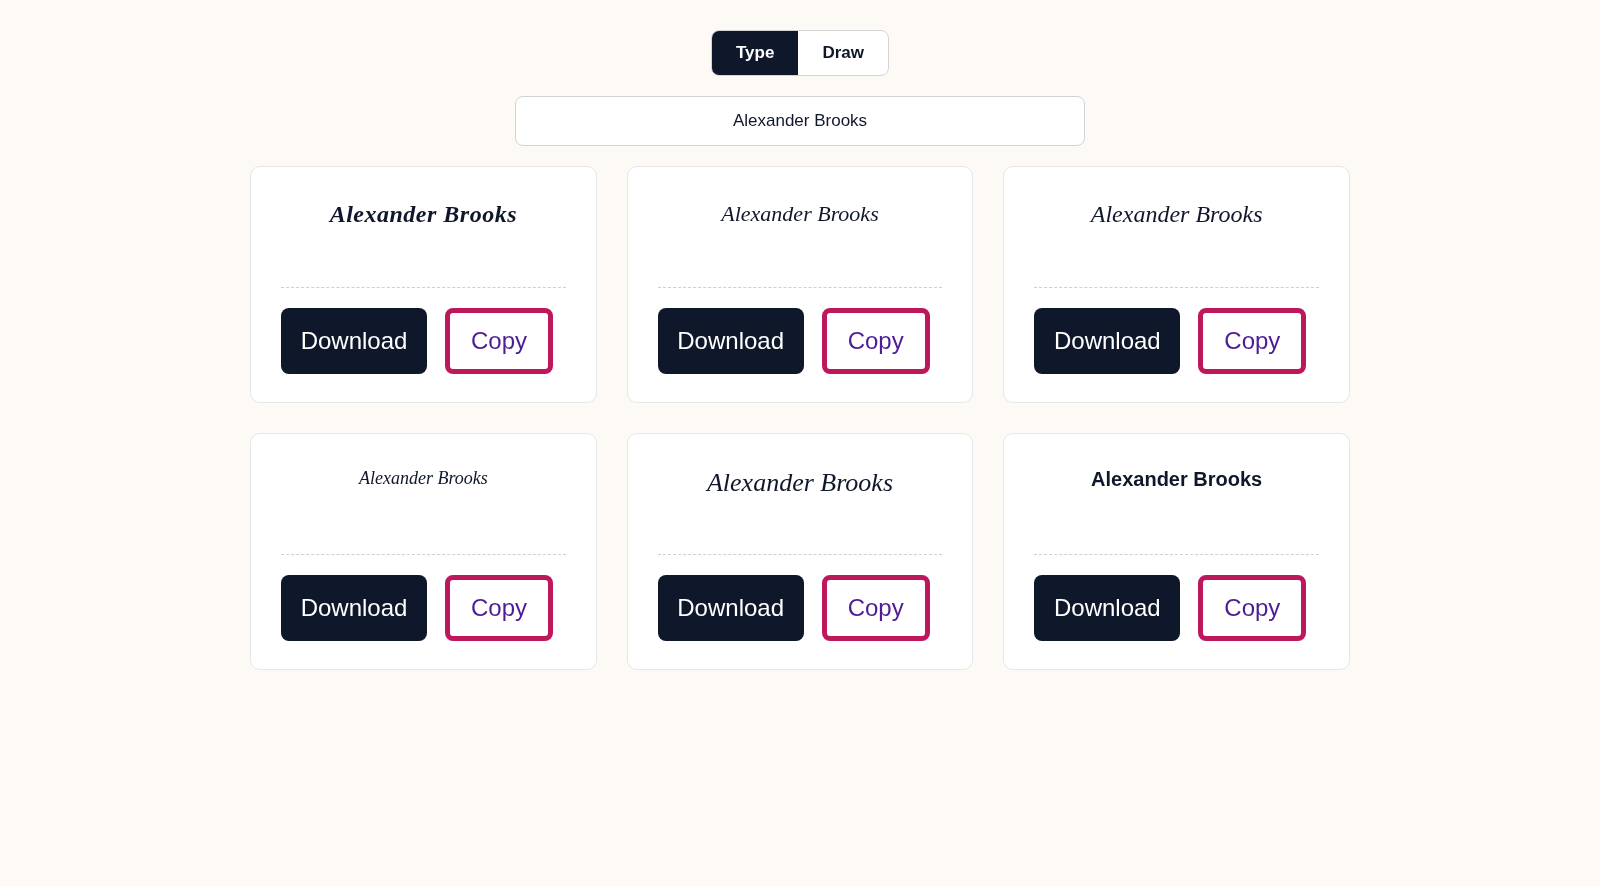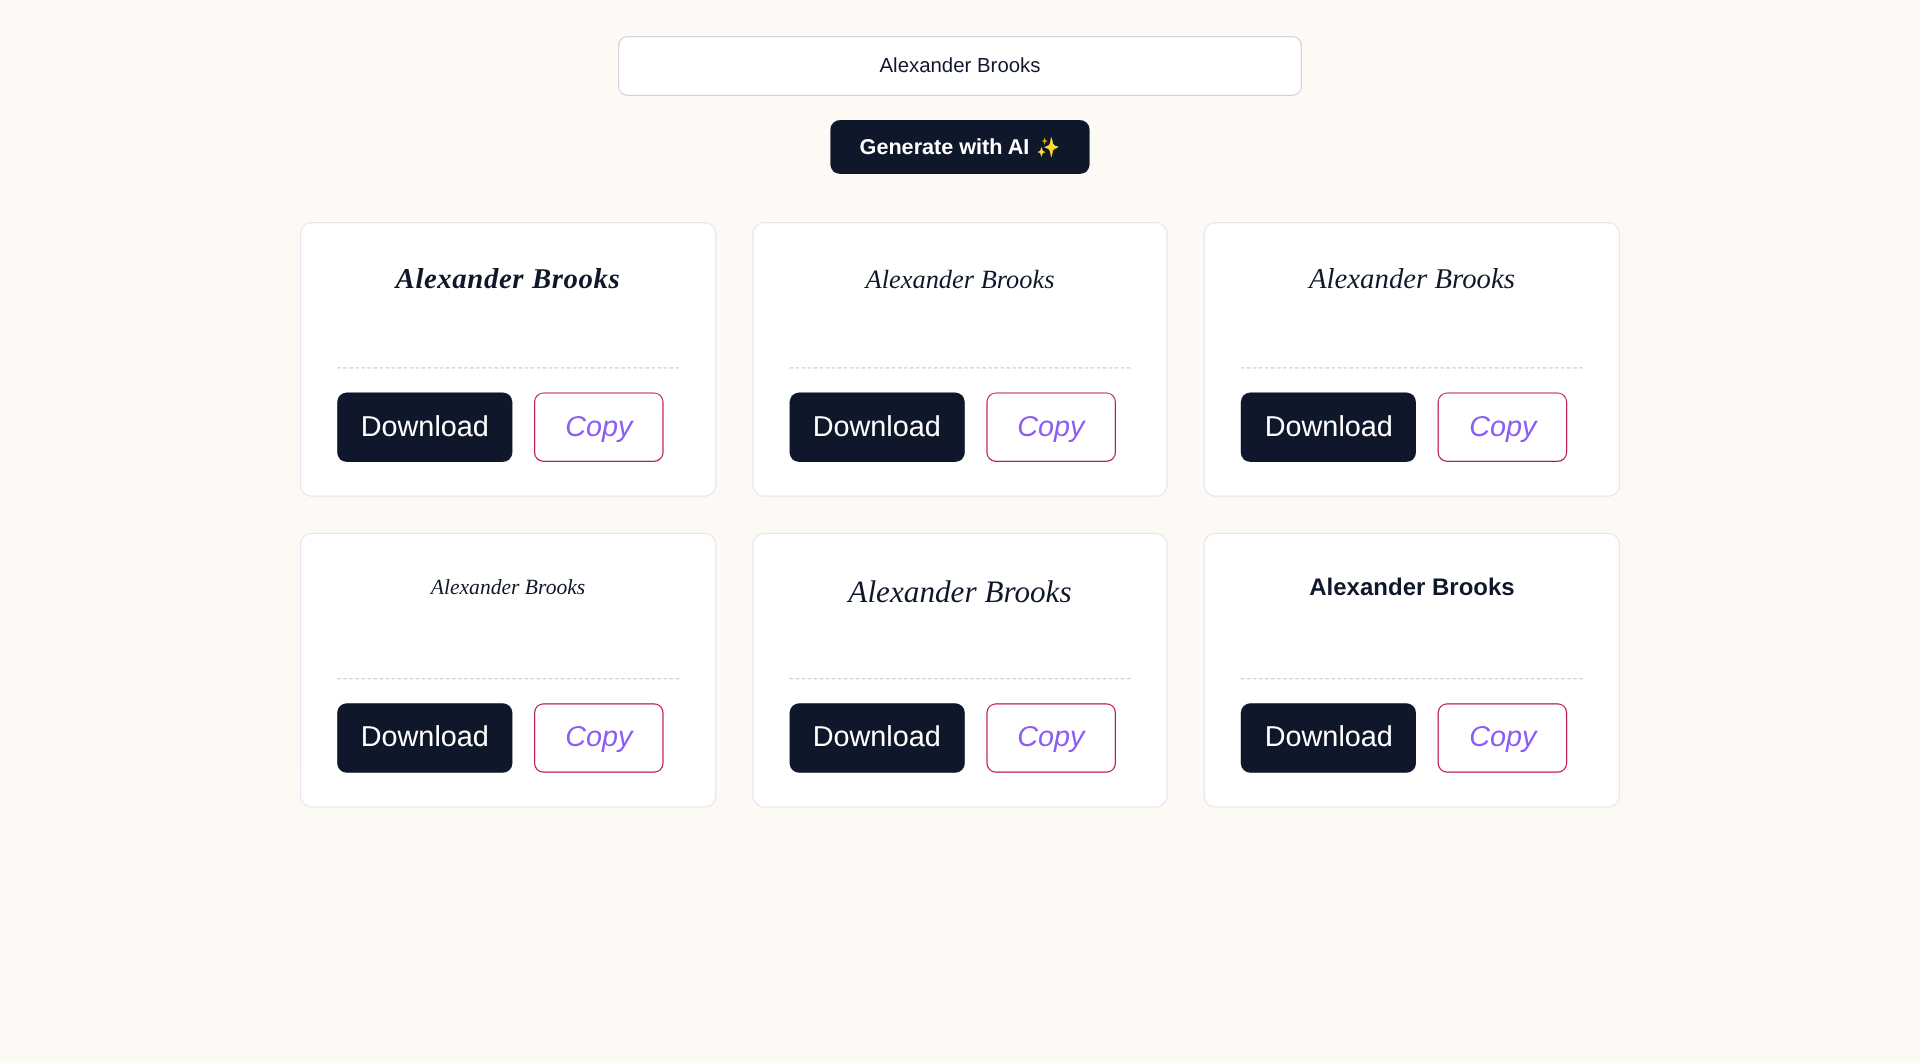--- a/index.html
+++ b/index.html
@@ -119,24 +119,23 @@
       text-align: center;
     }
     .btn-download {
       background: #0f172a;
       color: #ffffff;
       border: none;
       flex: 0 0 146px;
     }
     .btn-copy {
       background: #ffffff;
-      color: #8b5cf6;
-      border: 1px solid #be185d;
+      color: #4c1d95;
+      border: 5px solid #be185d;
       flex: 0 0 108px;
-      font-style: italic;
     }
     
     .sig-style-0 {
       font-family: 'Brush Script MT', cursive;
       font-size: 24px;
       font-weight: 700;
       font-style: italic;
       letter-spacing: 0.5px;
     }
     .sig-style-1 {
@@ -164,31 +163,31 @@
       font-family: 'Arial Black', 'Impact', sans-serif;
       font-size: 20px;
       font-weight: 800;
       letter-spacing: 0px;
     }
   </style>
 </head>
 <body>
 
 <div class="container">
+  <div class="tabs">
+    <div class="tabs-inner">
+      <button class="tab active">Type</button>
+      <button class="tab">Draw</button>
+    </div>
+  </div>
 
   <div class="input-row">
     <input type="text" class="name-input" value="Alexander Brooks" style="">
   </div>
 
-  <div class="generate-row">
-    <button class="generate-btn">
-      <span>Generate with AI</span>
-      <span class="sparkle">✨</span>
-    </button>
-  </div>
 
   <div class="grid">
 
     <div class="card">
       <div class="signature-area sig-style-0">Alexander Brooks</div>
       <hr class="divider">
       <div class="card-actions">
         <button class="btn btn-download">Download</button>
         <button class="btn btn-copy">Copy</button>
       </div>

